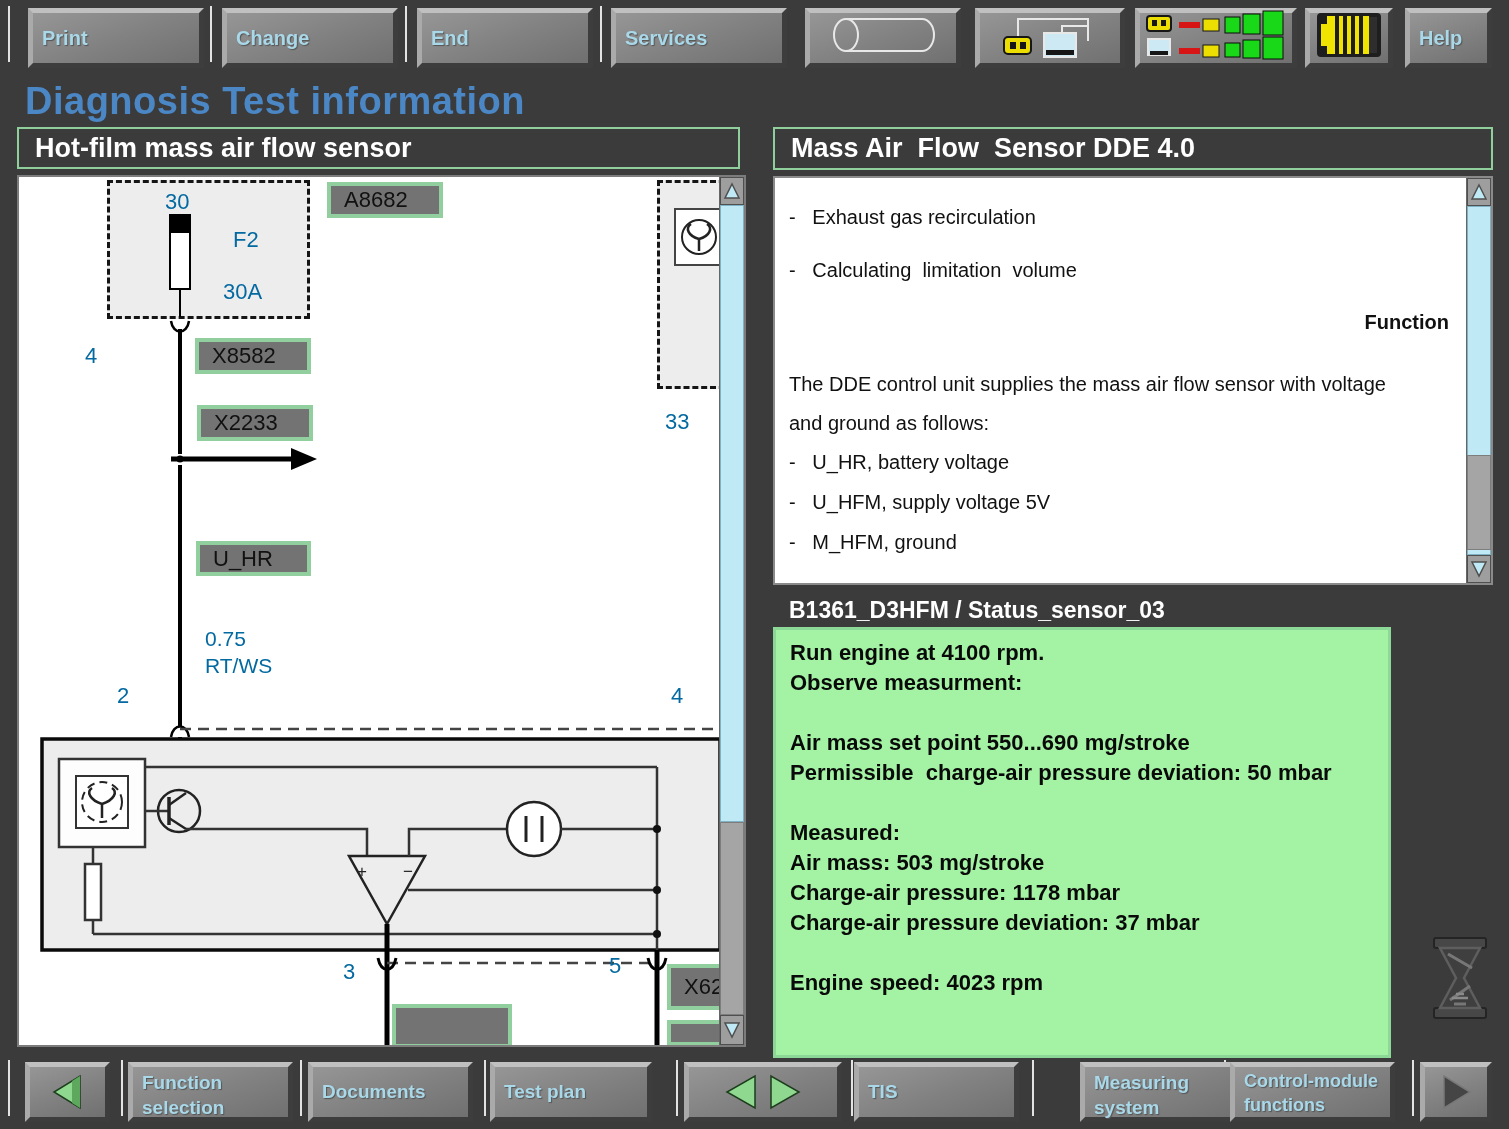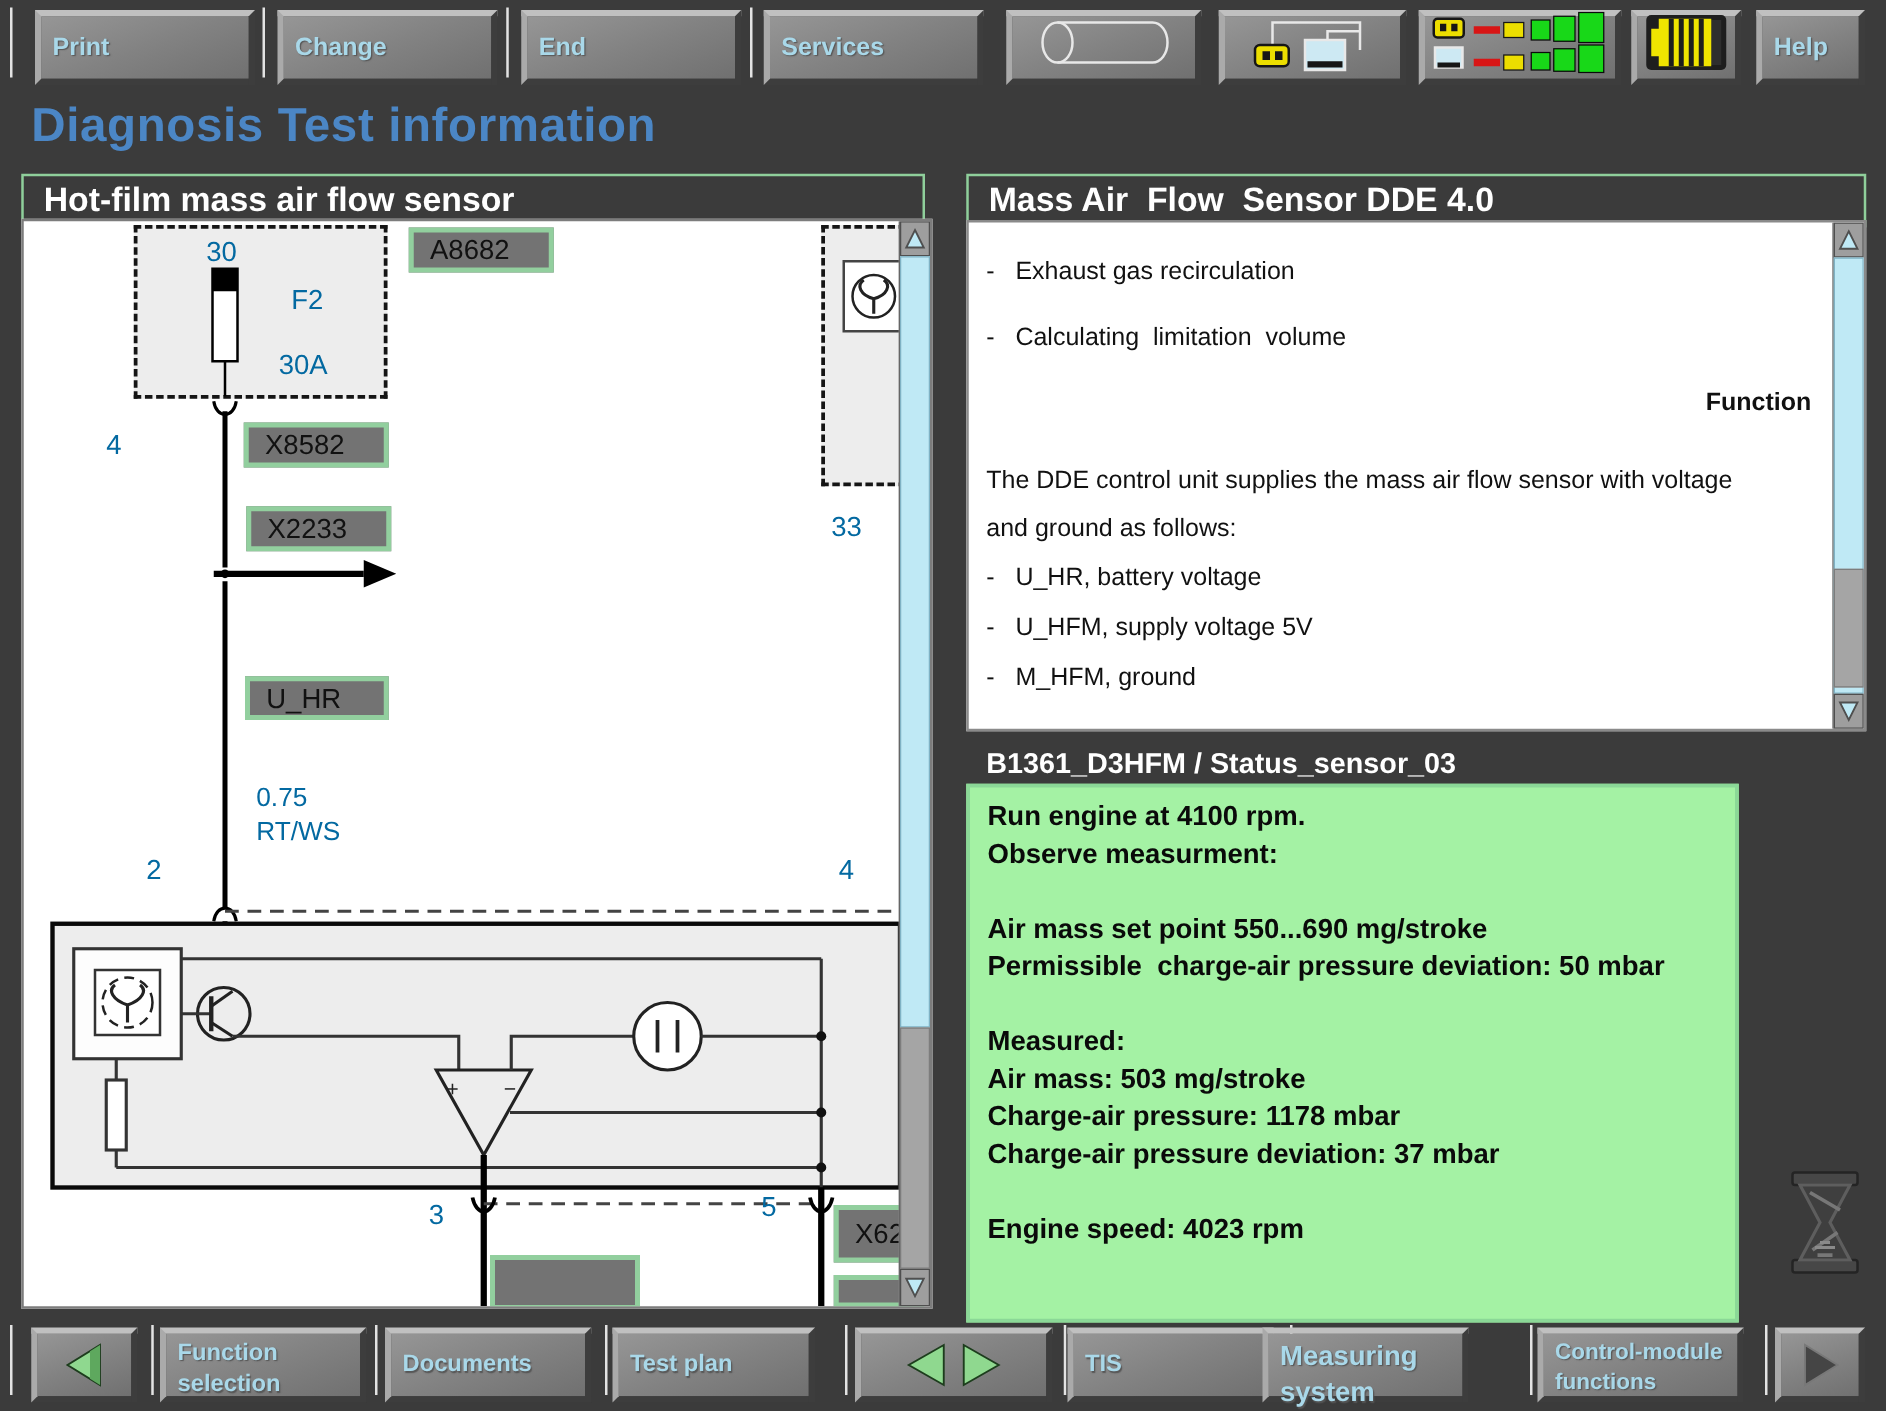--- a/index.html
+++ b/index.html
@@ -21,21 +21,21 @@
   .vsep{position:absolute;width:2px;background:#e3e3e3;}
   
   #page-title{
     position:absolute;left:25px;top:80px;color:#4b86c5;font-size:38px;
     font-weight:bold;letter-spacing:0.5px;
   }
   
   .panel-header{
     position:absolute;box-sizing:border-box;border:2px solid #8fcf9b;
     color:#ffffff;font-weight:bold;font-size:27px;display:flex;align-items:center;
-    padding-left:16px;white-space:pre;margin-top:12px;
+    padding-left:16px;white-space:pre;
   }
   
   .white-panel{position:absolute;box-sizing:border-box;background:#ffffff;border:2px solid #8a8a8a;overflow:hidden;}
   
   .sb{position:absolute;top:0;right:0;width:25px;height:100%;background:#a9a9a9;border-left:1px solid #666;box-sizing:border-box;z-index:6;}
   .sb-btn{position:absolute;left:0;width:100%;height:28px;background:#9e9e9e;border:1px solid #4f4f4f;box-sizing:border-box;display:flex;align-items:center;justify-content:center;}
   .sb-seg{position:absolute;left:0;width:100%;box-sizing:border-box;}
   .sb-blue{background:#bfe9f5;border:1px solid #7fb2c4;}
   .sb-gray{background:#a5a5a5;border:1px solid #7d7d7d;}
   
@@ -329,21 +329,21 @@
   <button class="btn" style="left:490px;top:1062px;width:162px;font-size:19px;">Test plan</button>
   <button class="btn icon-btn" style="left:684px;top:1062px;width:158px;">
     <svg width="44" height="40" viewBox="0 0 44 40">
       <polygon points="36,4 36,36 8,20" fill="#8fd88f" stroke="#1d3d1d" stroke-width="1.5"></polygon>
     </svg>
     <svg width="44" height="40" viewBox="0 0 44 40">
       <polygon points="8,4 8,36 36,20" fill="#8fd88f" stroke="#1d3d1d" stroke-width="1.5"></polygon>
     </svg>
   </button>
   <button class="btn" style="left:854px;top:1062px;width:165px;font-size:19px;">TIS</button>
-  <button class="btn" style="left:1010px;top:1062px;width:165px;font-size:22px;">Measuring system</button>
+  <button class="btn" style="left:1080px;top:1062px;width:165px;font-size:19px;">Measuring system</button>
   <button class="btn" style="left:1230px;top:1062px;width:165px;font-size:18px;">Control-module functions</button>
   <button class="btn icon-btn" style="left:1420px;top:1062px;width:72px;">
     <svg width="40" height="40" viewBox="0 0 40 40">
       <polygon points="8,4 8,36 34,20" fill="#454545" stroke="#787878" stroke-width="1.5"></polygon>
     </svg>
   </button>
 
 </div>
 
 </body></html>

